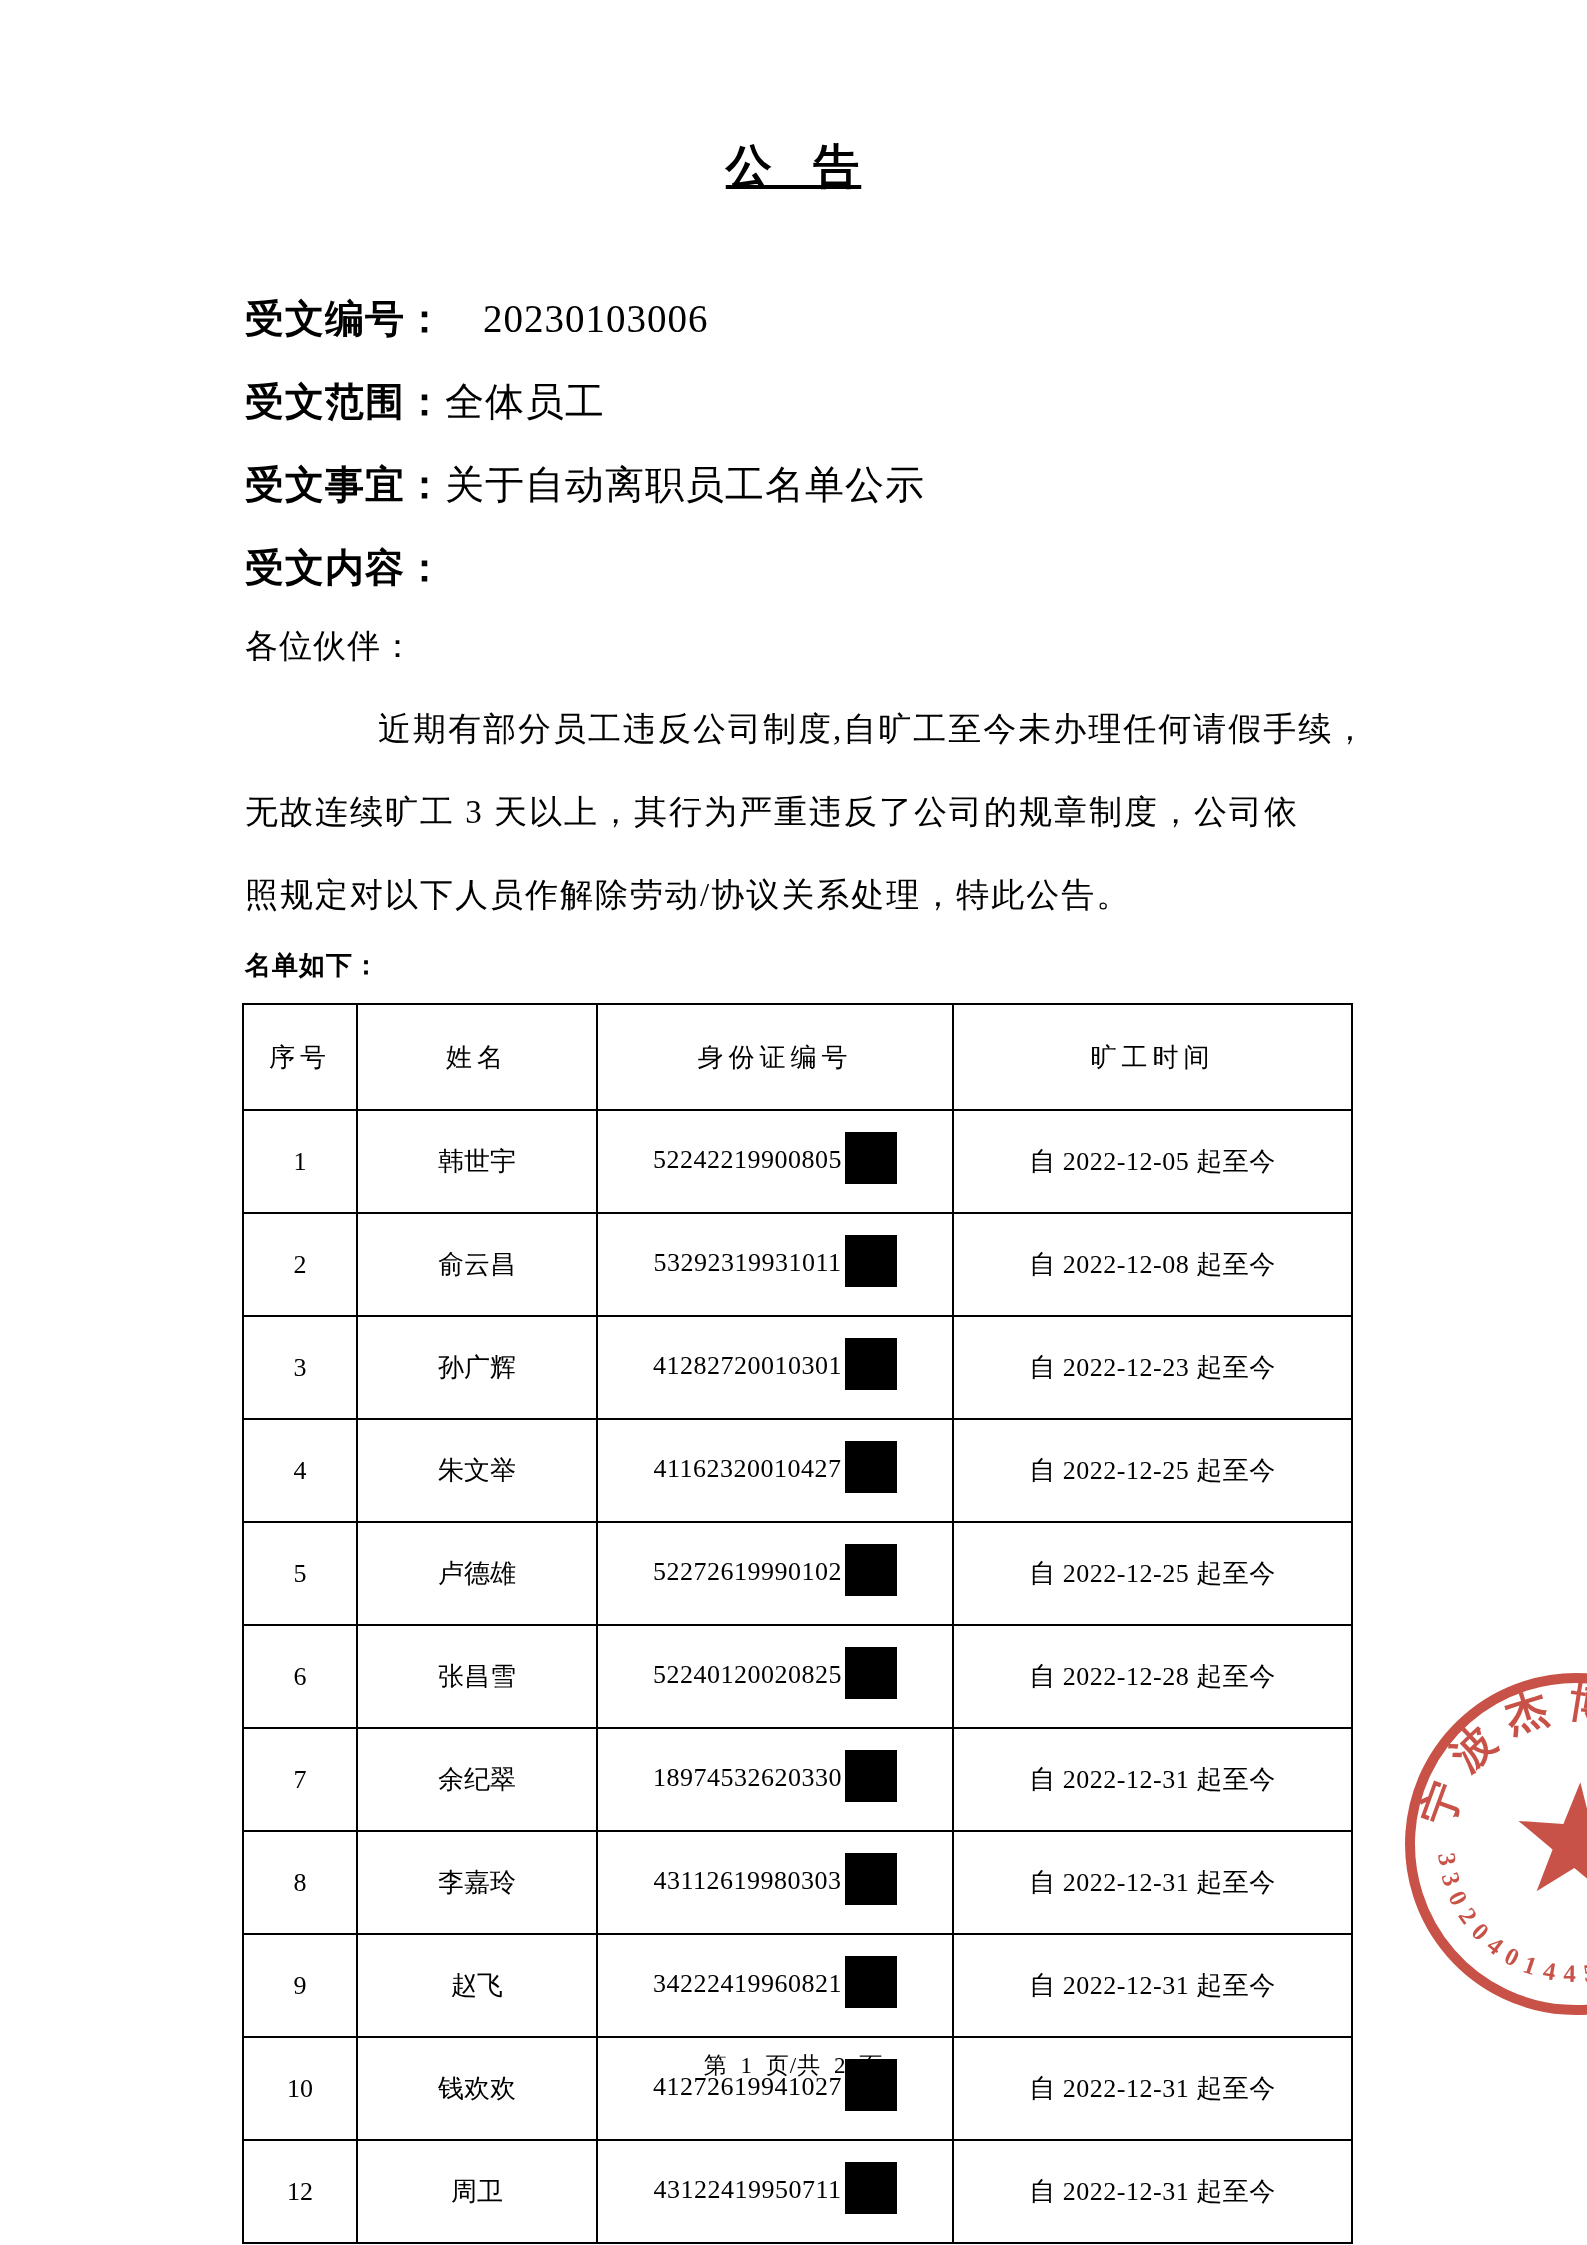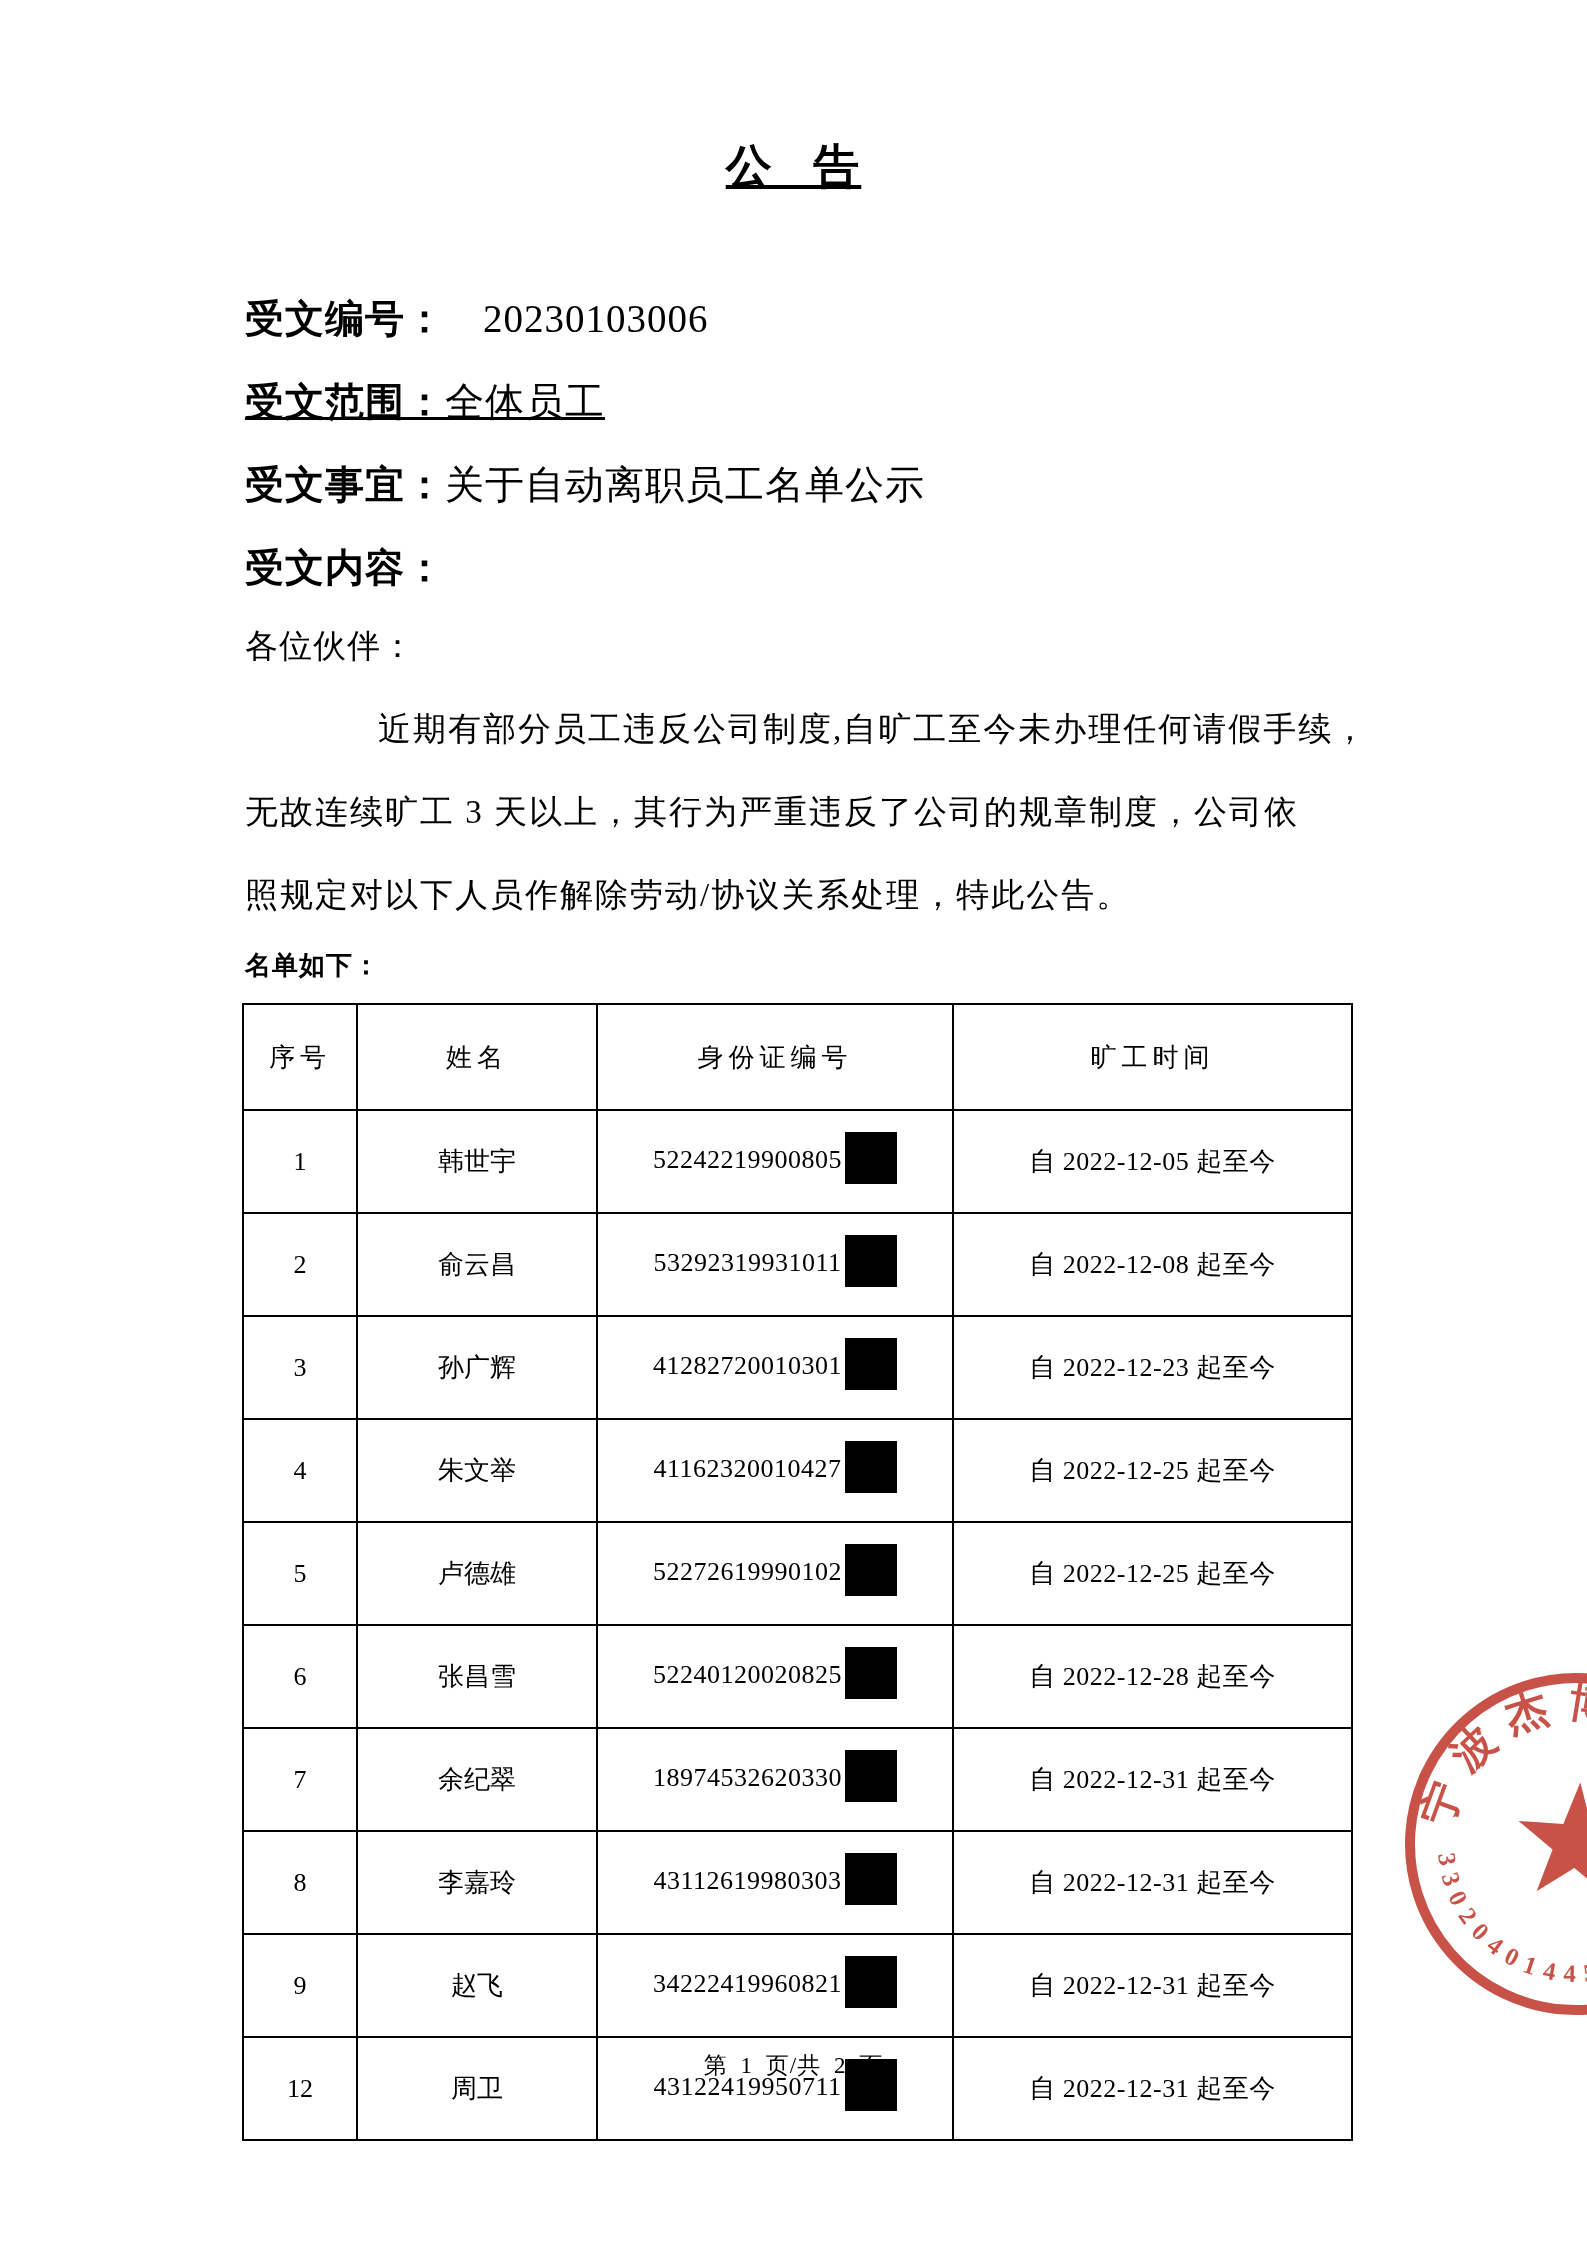--- a/index.html
+++ b/index.html
@@ -18,21 +18,21 @@
     font-size:46px;font-weight:bold;
     word-spacing:26px;
     letter-spacing:2px;
     text-decoration:underline;
   }
   .meta-line{position:absolute;left:245px;white-space:nowrap;font-size:39px;}
   .meta-label{font-weight:bold;letter-spacing:1px;}
   .meta-value{letter-spacing:1px;}
   .meta-value--gap{margin-left:38px;}
   .meta-1{top:292px;}
-  .meta-2{top:375px;text-decoration:underline;}
+  .meta-2{top:375px;}
   .meta-3{top:458px;}
   .meta-4{top:541px;}
   .greeting{position:absolute;left:245px;top:624px;font-size:33px;letter-spacing:1px;}
   .body-line{position:absolute;font-size:33px;letter-spacing:2px;white-space:nowrap;}
   .body-line-0{left:378px;top:707px;}
   .body-line-1{left:245px;top:790px;}
   .body-line-2{left:245px;top:873px;}
   .list-intro{position:absolute;left:245px;top:948px;font-size:26px;font-weight:bold;letter-spacing:1px;}
   table.roster{
     position:absolute;left:242px;top:1003px;
@@ -159,20 +159,26 @@
           <td class="c-id"><span>43112619980303</span><span class="redact"></span></td>
           <td class="c-abs">自 2022-12-31 起至今</td>
         </tr>
         <tr>
           <td class="c-no">9</td>
           <td class="c-name">赵飞</td>
           <td class="c-id"><span>34222419960821</span><span class="redact"></span></td>
           <td class="c-abs">自 2022-12-31 起至今</td>
         </tr>
         <tr>
+          <td class="c-no">10</td>
+          <td class="c-name">钱欢欢</td>
+          <td class="c-id"><span>41272619941027</span><span class="redact"></span></td>
+          <td class="c-abs">自 2022-12-31 起至今</td>
+        </tr>
+        <tr>
           <td class="c-no">12</td>
           <td class="c-name">周卫</td>
           <td class="c-id"><span>43122419950711</span><span class="redact"></span></td>
           <td class="c-abs">自 2022-12-31 起至今</td>
         </tr>
       </tbody>
   </table>
 
   <div class="page-footer">第 1 页/共 2 页</div>
 

